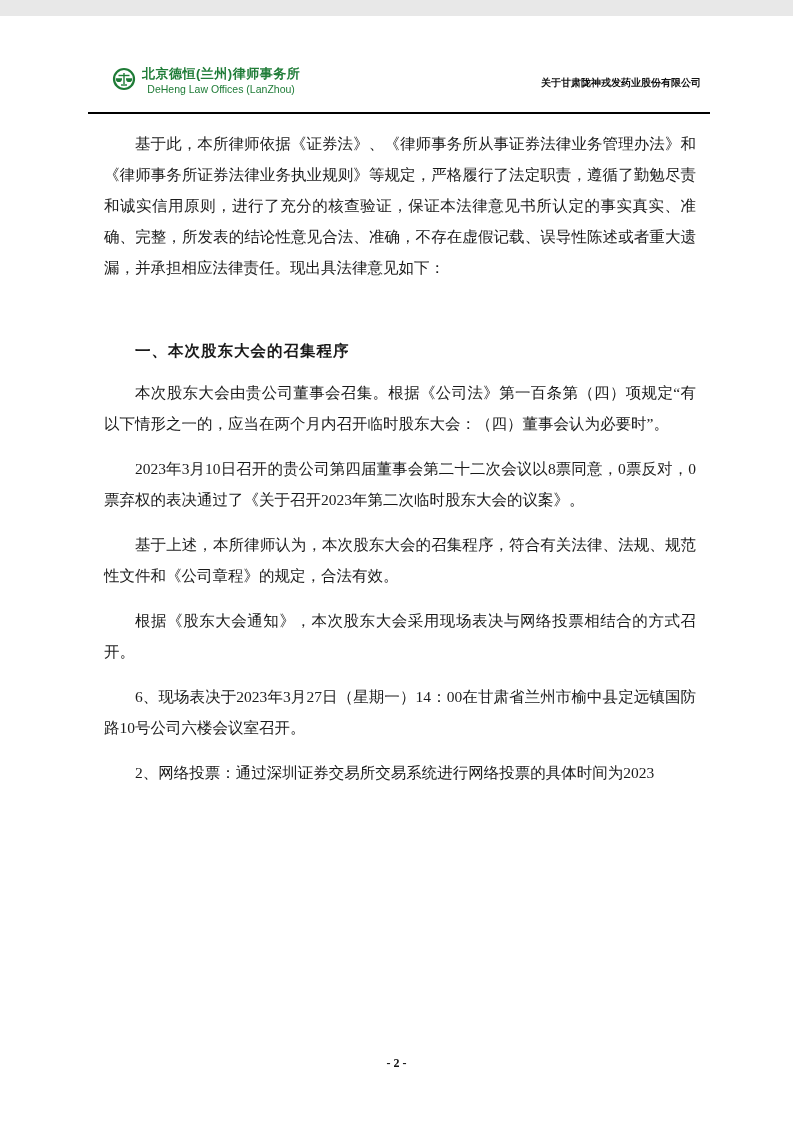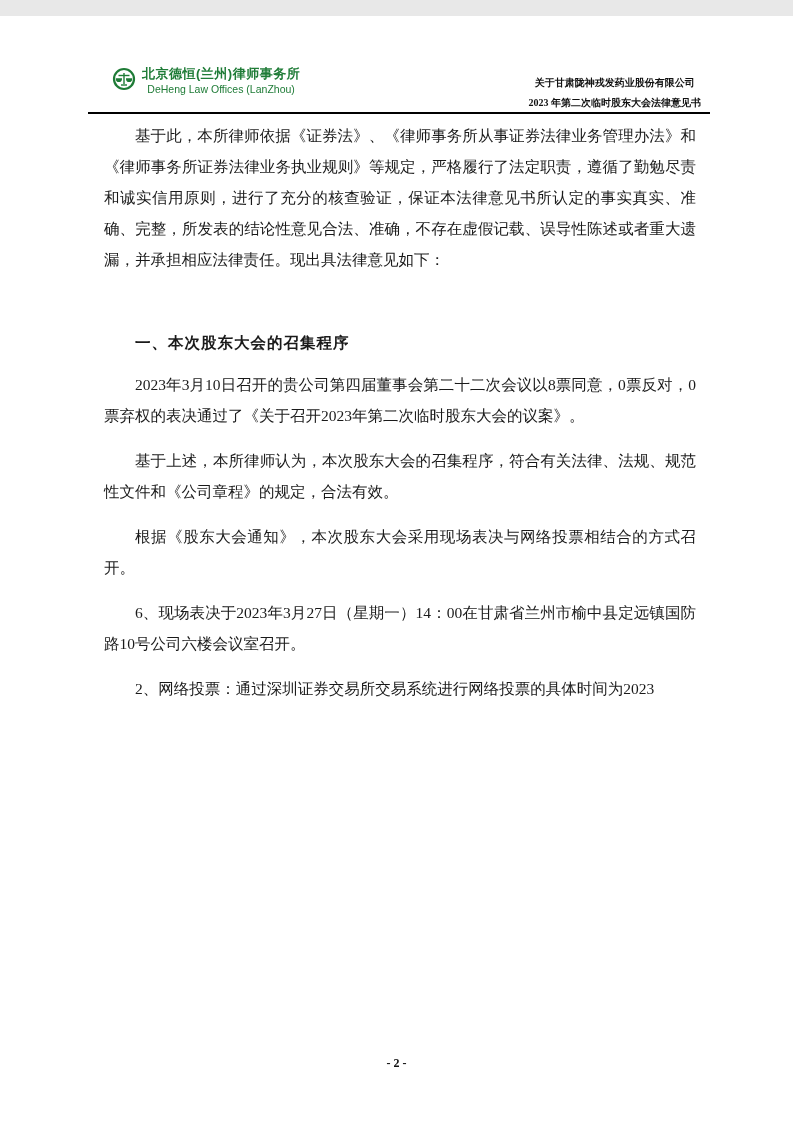--- a/index.html
+++ b/index.html
@@ -57,21 +57,21 @@
     height: 2px;
     background: #000000;
     border: none;
     margin: 0;
   }
 
   
   .body-area {
     position: absolute;
     left: 104px;
-    top: 104px;
+    top: 112px;
     width: 592px;
     font-size: 15.5px;
     line-height: 31px;
     text-align: justify;
   }
   .para {
     margin: 0 0 14px 0;
     text-indent: 2em;
   }
   .section-heading {
@@ -115,28 +115,28 @@
       </svg>
     </span>
     <span class="brand-text">
       <span class="brand-cn" style="display:block">北京德恒(兰州)律师事务所</span>
       <span class="brand-en" style="display:block">DeHeng Law Offices (LanZhou)</span>
     </span>
   </div>
 
   <div class="doc-title">
     <span style="display:block">关于甘肃陇神戎发药业股份有限公司</span>
-    <span style="display:block">2023 年第二次临时股东大会法律意见书</span>
   </div>
 
   <hr class="header-rule">
 
   <div class="body-area">
     <p class="para">基于此，本所律师依据《证券法》、《律师事务所从事证券法律业务管理办法》和《律师事务所证券法律业务执业规则》等规定，严格履行了法定职责，遵循了勤勉尽责和诚实信用原则，进行了充分的核查验证，保证本法律意见书所认定的事实真实、准确、完整，所发表的结论性意见合法、准确，不存在虚假记载、误导性陈述或者重大遗漏，并承担相应法律责任。现出具法律意见如下：</p>
     <h2 class="section-heading">一、本次股东大会的召集程序</h2>
+    <p class="para">本次股东大会由贵公司董事会召集。根据《公司法》第一百条第（四）项规定“有以下情形之一的，应当在两个月内召开临时股东大会：（四）董事会认为必要时”。</p>
     <p class="para">2023年3月10日召开的贵公司第四届董事会第二十二次会议以8票同意，0票反对，0票弃权的表决通过了《关于召开2023年第二次临时股东大会的议案》。</p>
     <p class="para">基于上述，本所律师认为，本次股东大会的召集程序，符合有关法律、法规、规范性文件和《公司章程》的规定，合法有效。</p>
     <p class="para">根据《股东大会通知》，本次股东大会采用现场表决与网络投票相结合的方式召开。</p>
     <p class="para">6、现场表决于2023年3月27日（星期一）14：00在甘肃省兰州市榆中县定远镇国防路10号公司六楼会议室召开。</p>
     <p class="para">2、网络投票：通过深圳证券交易所交易系统进行网络投票的具体时间为2023</p>
   </div>
 
   <div class="footer">- 2 -</div>
 
 </div>

